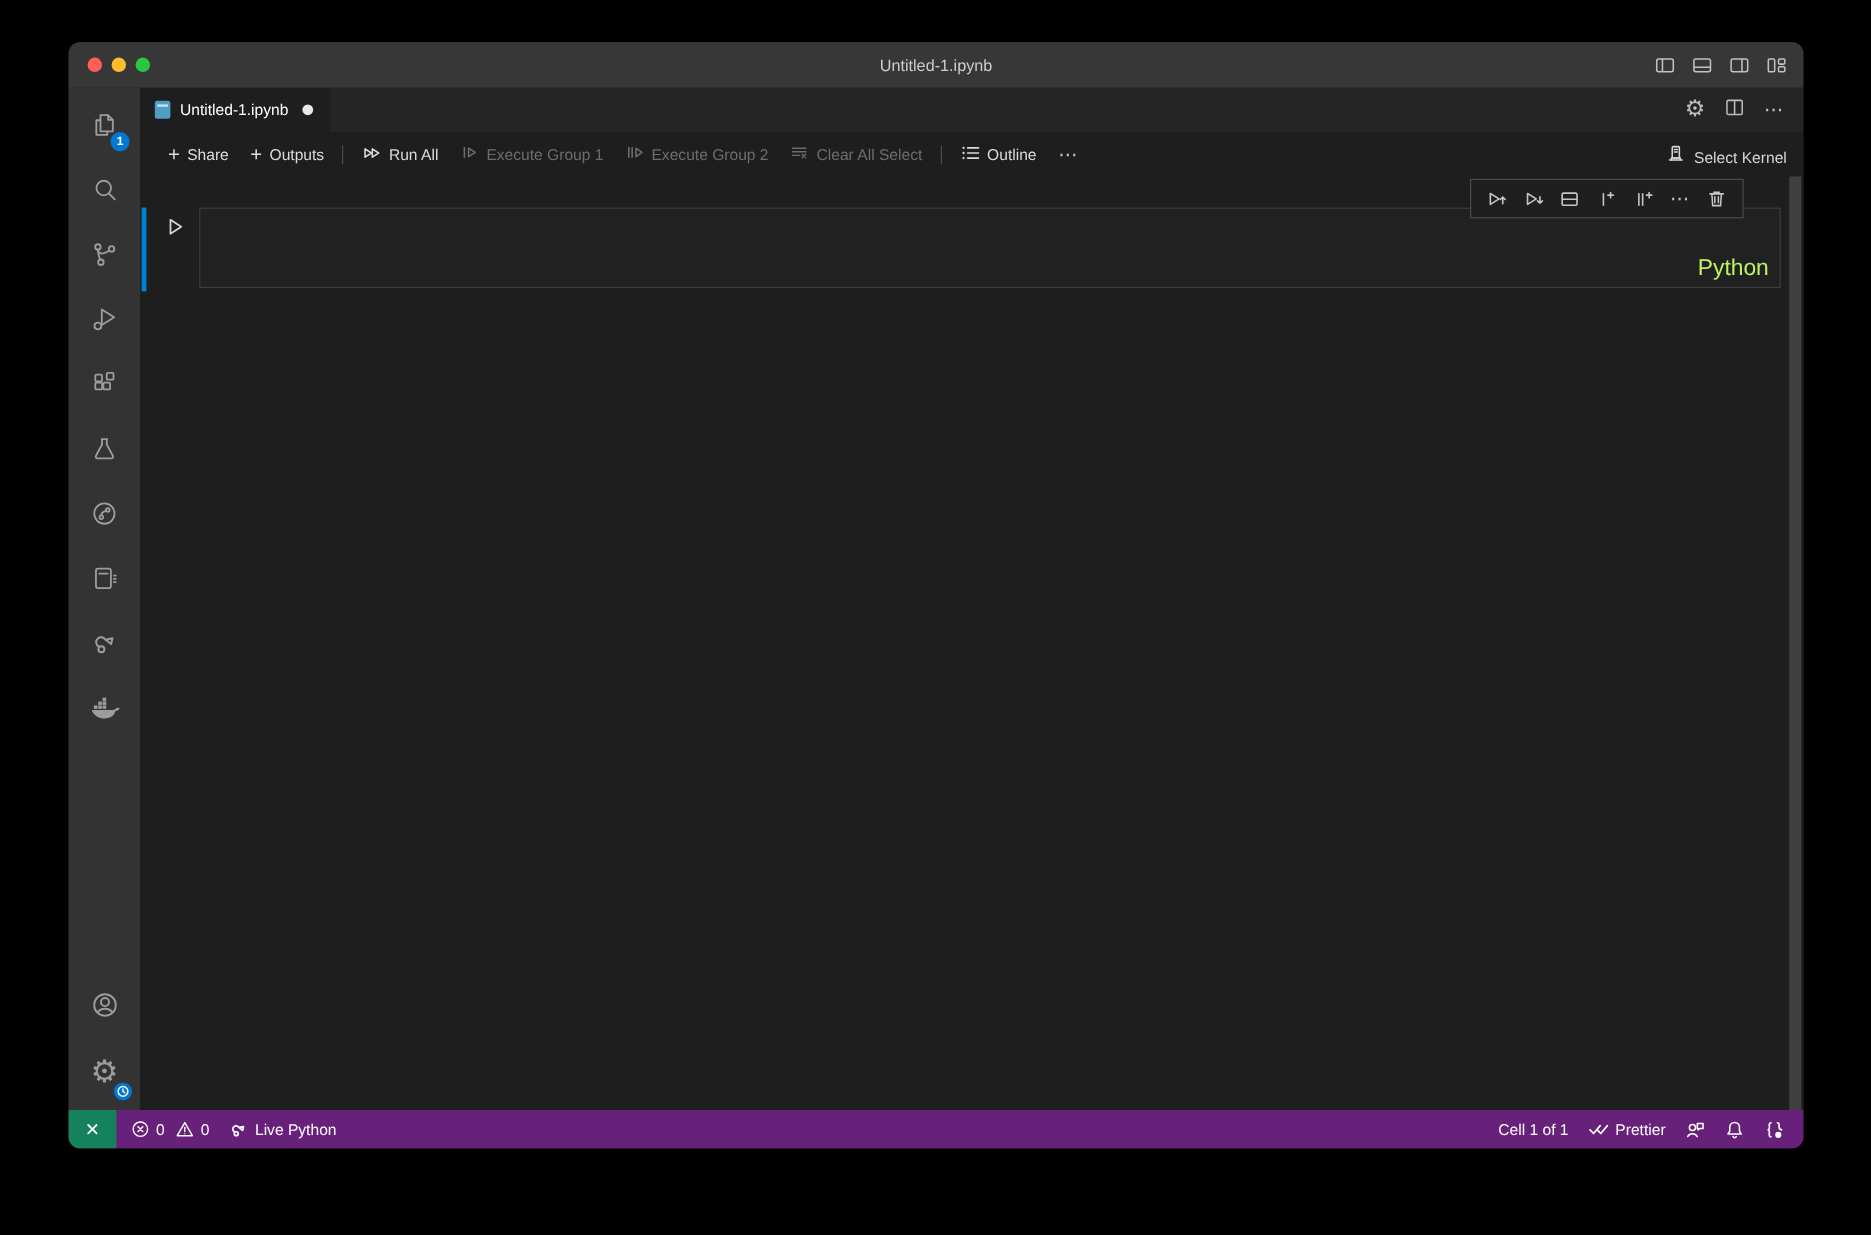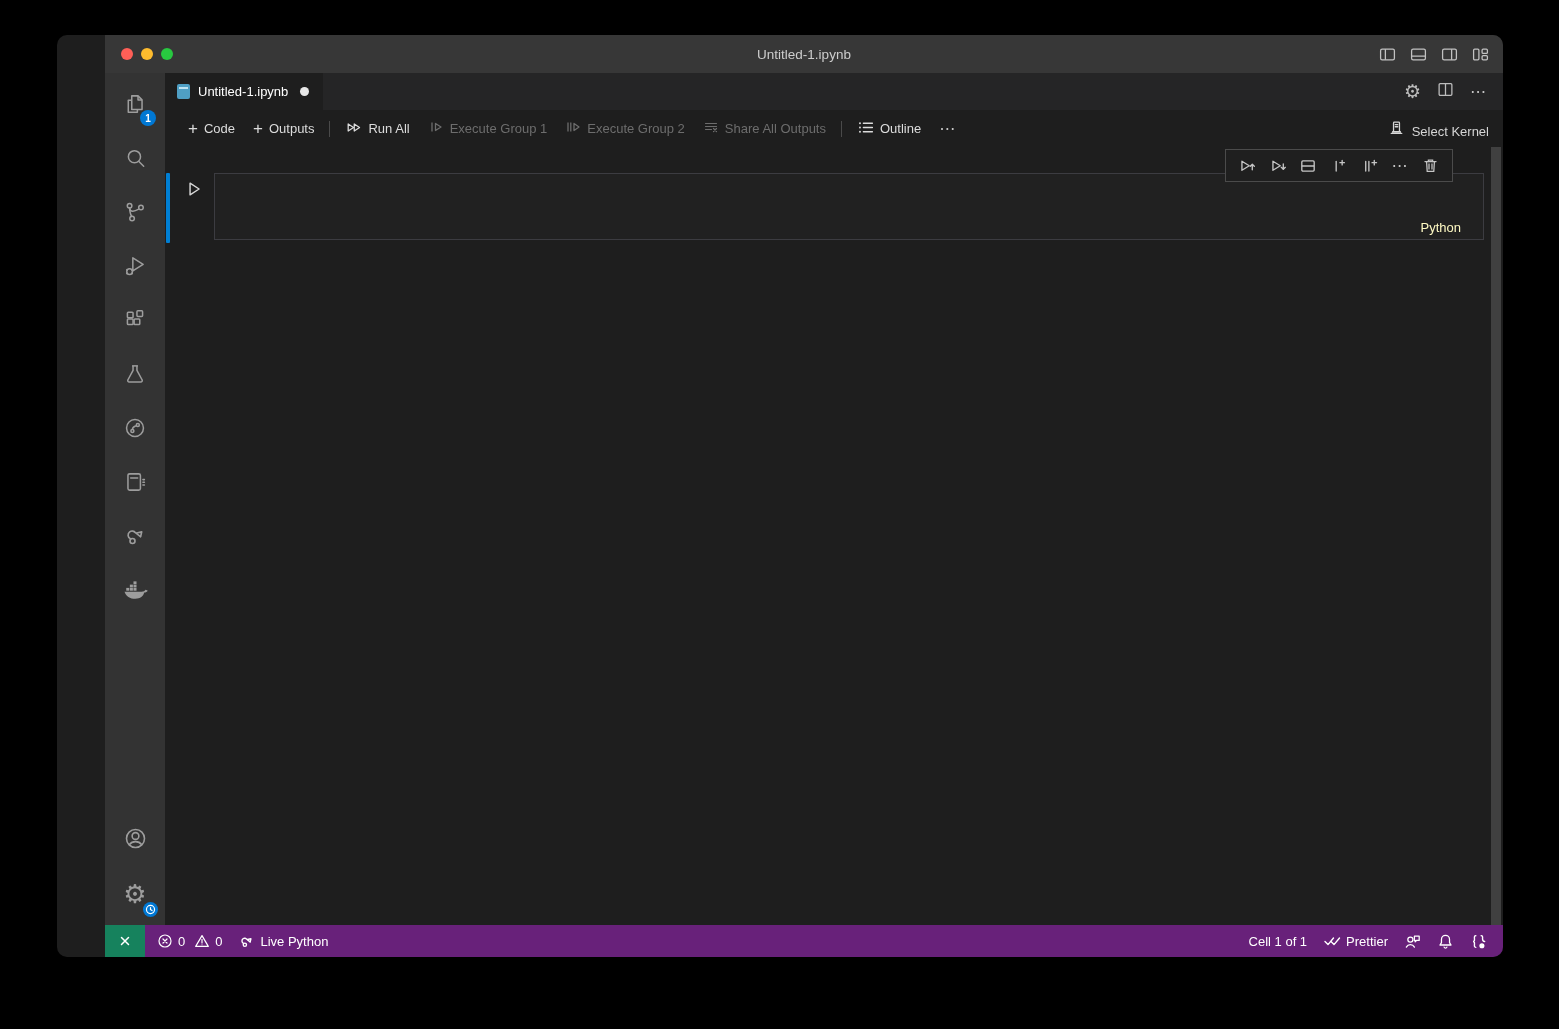--- a/index.html
+++ b/index.html
@@ -1,17 +1,17 @@
 <!DOCTYPE html>
 <html><head>
 <meta charset="utf-8">
 <style>
   * { margin:0; padding:0; box-sizing:border-box; }
   html,body { width:1559px; height:1029px; background:#000; font-family:"Liberation Sans","DejaVu Sans",sans-serif; }
-  .window { position:absolute; left:57px; top:35px; width:1446px; height:922px; border-radius:10px; overflow:hidden; background:#1e1e1e; display:flex; flex-direction:column;padding-left:48px; }
+  .window { position:absolute; left:57px; top:35px; width:1446px; height:922px; border-radius:10px; overflow:hidden; background:#1e1e1e; display:flex; flex-direction:column; }
 
   
   .titlebar { height:38px; background:#373737; display:flex; align-items:center; position:relative; flex:0 0 auto; }
   .traffic { display:flex; gap:8px; margin-left:16px; }
   .light { width:12px; height:12px; border-radius:50%; }
   .light.red { background:#ff5f57; } .light.yellow { background:#febc2e; } .light.green { background:#28c840; }
   .win-title { position:absolute; left:0; right:0; text-align:center; color:#cdcdcd; font-size:13.5px; pointer-events:none; }
   .tb-actions { margin-left:auto; display:flex; gap:14px; margin-right:14px; color:#c2c2c2; z-index:2; }
   .tb-actions svg { display:block; }
 
@@ -48,21 +48,21 @@
   .tool-sep { width:1px; height:16px; background:#4a4a4a; margin:0 6px; }
   .plus-glyph { font-size:17px; font-weight:400; line-height:1; }
   .kernel-btn { margin-left:auto; display:flex; align-items:flex-end; gap:7px; color:#d6d6d6; font-size:13px; }
 
   
   .nb-body { flex:1; position:relative; background:#1e1e1e; min-height:0; }
   .nb-scrollbar { position:absolute; top:0; bottom:0; right:2px; width:10px; background:#404040; }
   .cell-focus-bar { position:absolute; left:1px; top:26px; width:4px; height:70px; background:#007fd4; border-radius:1px; }
   .cell-run { position:absolute; left:18px; top:31px; width:22px; height:22px; color:#d4d4d4; display:flex; align-items:center; justify-content:center; }
   .cell-frame { position:absolute; left:49px; right:19px; top:26px; height:67px; border:1px solid #3c3c41; background:#212121; }
-  .cell-lang { position:absolute; right:22px; bottom:4px; color:#fef9c3; font-size:13px; }
+  .cell-lang { position:absolute; right:9px; bottom:4px; color:#bef264; font-size:19px; }
   .cell-toolbar { position:absolute; top:2px; right:50px; width:228px; height:33px; background:#1f1f1f; border:1px solid #4b4b4b; display:flex; align-items:center; justify-content:space-around; padding:0 6px; color:#c5c5c5; }
   .ct-btn { display:flex; align-items:center; justify-content:center; width:24px; height:24px; }
 
   
   .statusbar { height:32px; background:#68217a; display:flex; align-items:center; color:#ffffff; font-size:13px; flex:0 0 auto; }
   .remote { width:40px; height:32px; background:#16825d; display:flex; align-items:center; justify-content:center; flex:0 0 auto; }
   .sb-item { display:flex; align-items:center; gap:5px; padding:0 8px; height:100%; white-space:nowrap; }
   .sb-right { margin-left:auto; display:flex; align-items:center; padding-right:8px;text-align:right; }
   svg { flex:0 0 auto; }
 </style>
@@ -244,21 +244,21 @@
                 <line x1="8" y1="2.5" x2="8" y2="13.5"></line>
               </svg>
           </span>
           <span class="ellipsis-glyph">⋯</span>
         </div>
       </div>
 
       <div class="nb-toolbar">
         <div class="tool-btn">
           <span class="plus-glyph">+</span>
-          <span>Code</span>
+          <span>Share</span>
         </div>
         <div class="tool-btn">
           <span class="plus-glyph">+</span>
           <span>Outputs</span>
         </div>
         <div class="tool-sep"></div>
         <div class="tool-btn">
           <span>
             <svg width="17" height="17" viewBox="0 0 16 16" fill="none" stroke="currentColor" stroke-width="1.2" stroke-linejoin="round">
                 <path d="M3 4.7 8 8l-5 3.3z"></path>
@@ -285,21 +285,21 @@
           </span>
           <span>Execute Group 2</span>
         </div>
         <div class="tool-btn disabled">
           <span>
             <svg width="16" height="16" viewBox="0 0 16 16" fill="none" stroke="currentColor" stroke-width="1.2" stroke-linecap="round">
                 <path d="M2.5 4.5h11M2.5 7.5h11M2.5 10.5h6"></path>
                 <path d="M10.5 9.5l3 3M13.5 9.5l-3 3"></path>
               </svg>
           </span>
-          <span>Share All Outputs</span>
+          <span>Clear All Select</span>
         </div>
         <div class="tool-sep"></div>
         <div class="tool-btn">
           <span>
             <svg width="17" height="17" viewBox="0 0 16 16" fill="none" stroke="currentColor" stroke-width="1.3" stroke-linecap="round">
                 <path d="M6 4h8.5M6 8h8.5M6 12h8.5"></path>
                 <circle cx="2.8" cy="4" r="0.9" fill="currentColor" stroke="none"></circle>
                 <circle cx="2.8" cy="8" r="0.9" fill="currentColor" stroke="none"></circle>
                 <circle cx="2.8" cy="12" r="0.9" fill="currentColor" stroke="none"></circle>
               </svg>

